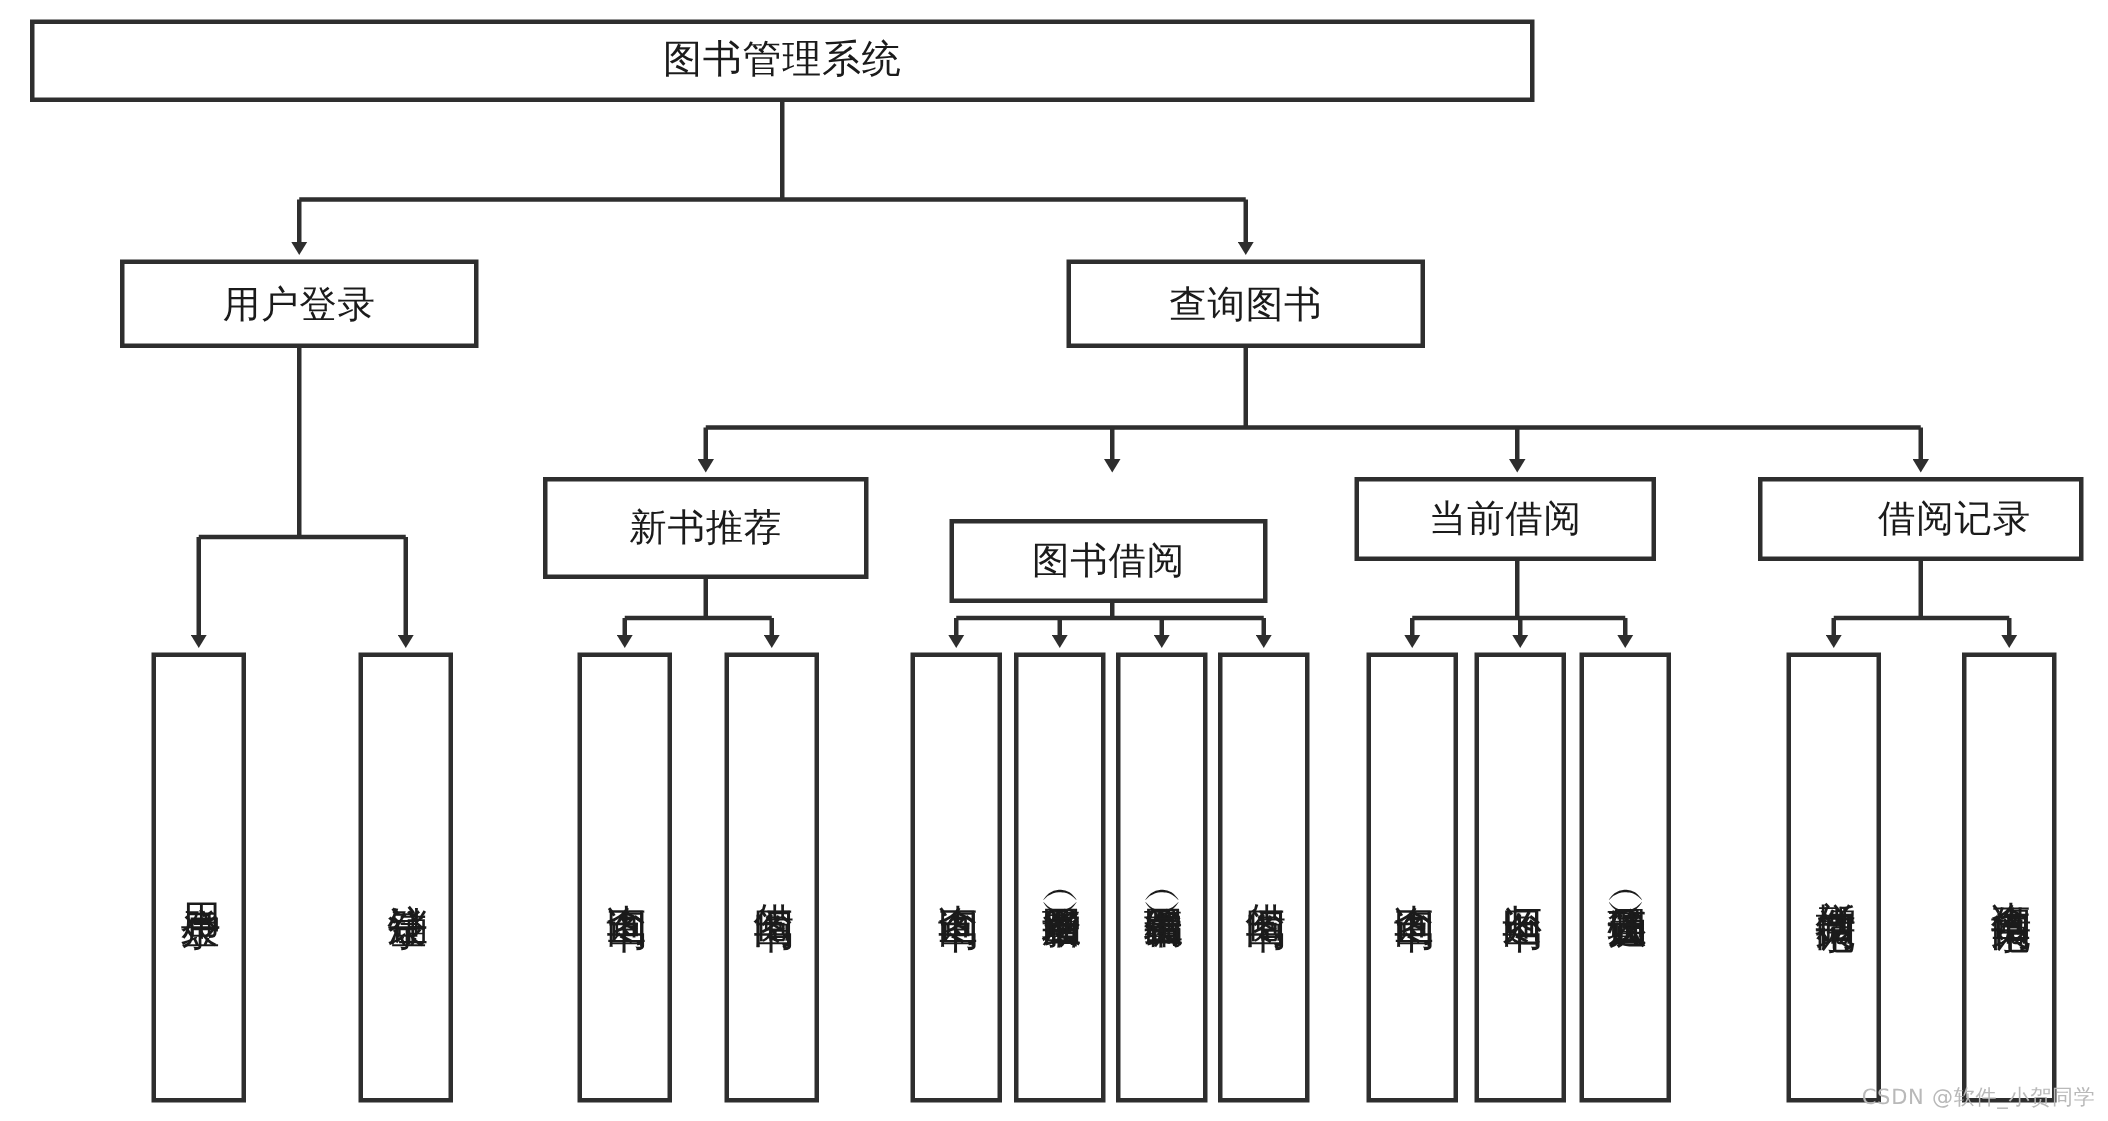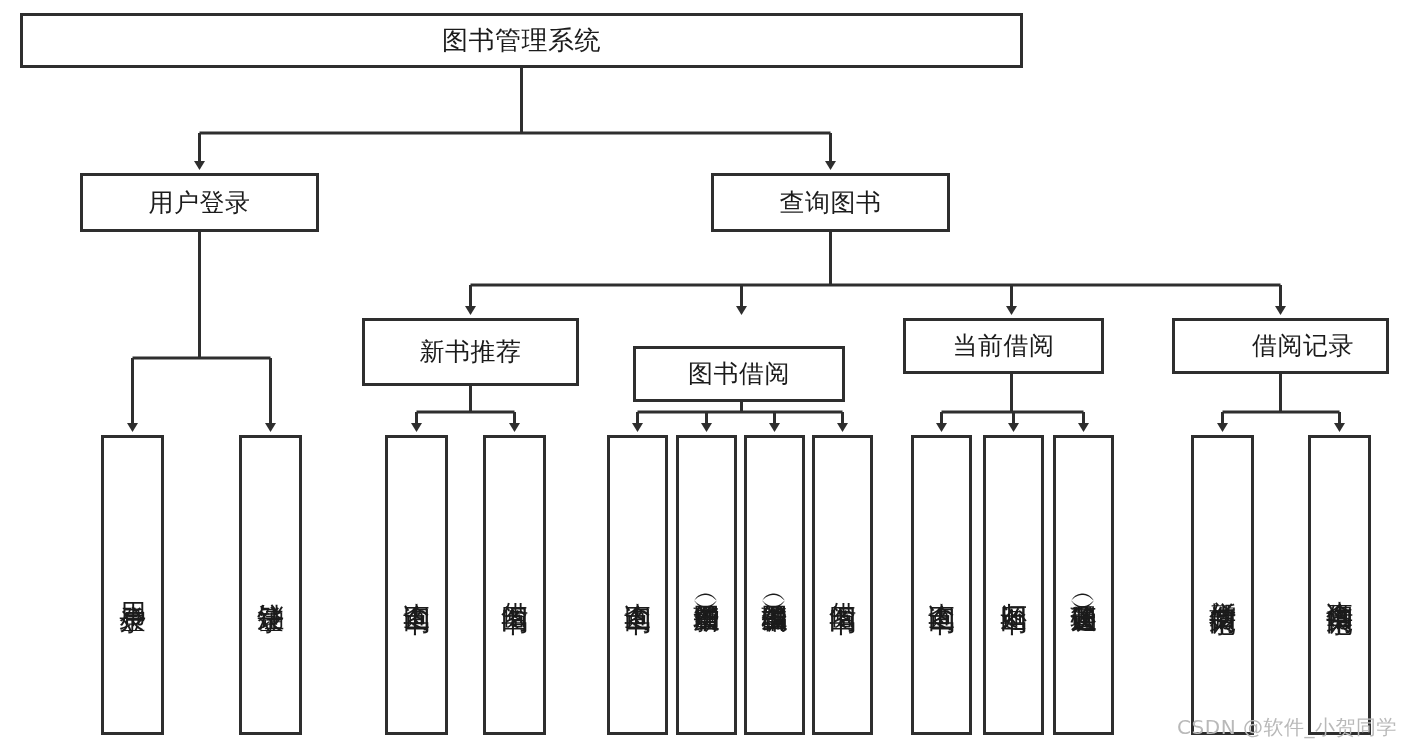--- a/index.html
+++ b/index.html
@@ -64,21 +64,21 @@
   }
   .node.vert.tight .lbl {
     font-size: 26px;
     line-height: 1.2;
     letter-spacing: 0px;
   }
   #watermark {
     position: absolute;
     right: 8px;
     bottom: 6px;
-    font-size: 20px;
+    font-size: 14px;
     color: #b9b9b9;
     z-index: 5;
     white-space: nowrap;
     letter-spacing: 0.5px;
   }
 </style>
 </head>
 <body>
 
 <div id="canvas">

